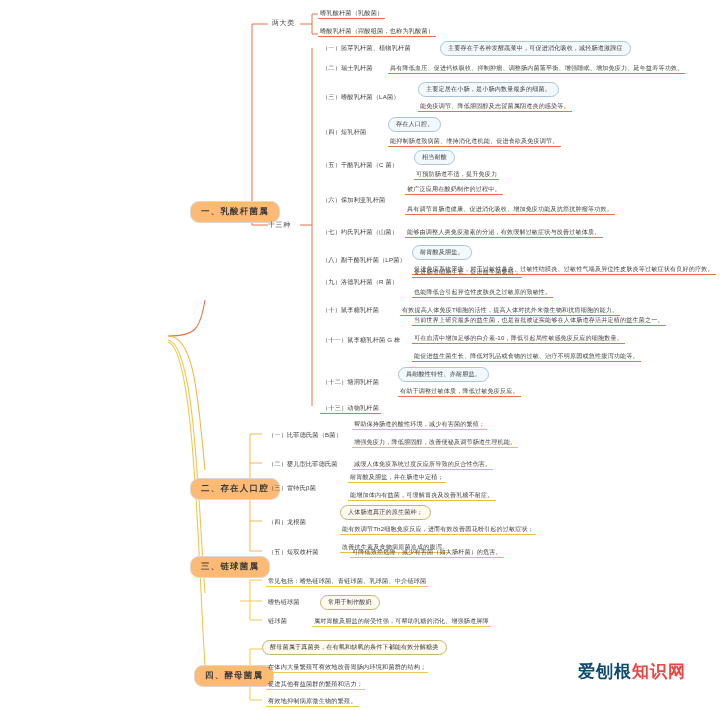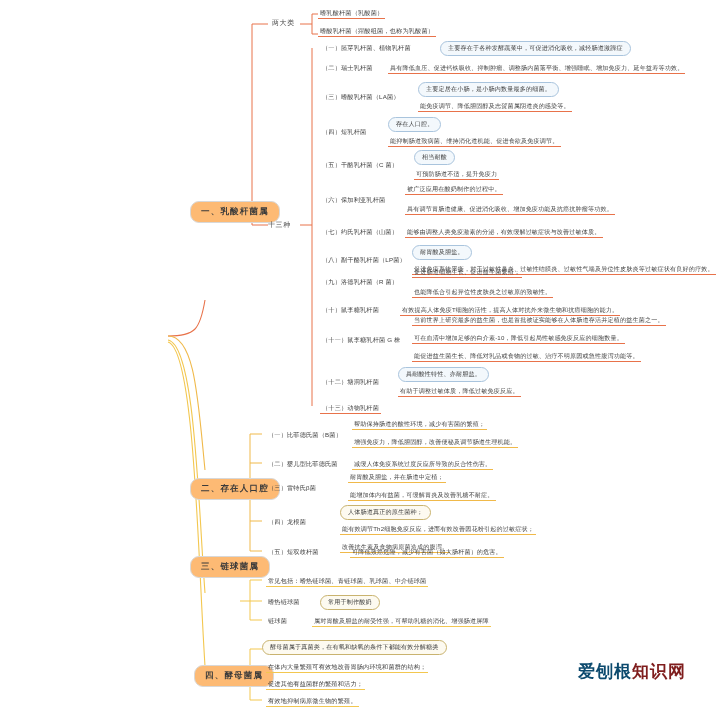--- a/index.html
+++ b/index.html
@@ -69,21 +69,21 @@
   .pill.warm{ border-color:#c9b36f; background:#fdfaf0; }
 
   .watermark{
     position:absolute;
     font-size:17px;
     font-weight:bold;
     letter-spacing:1px;
     white-space:nowrap;
   }
   .wm-a{color:#0c4a6e;}
-  .wm-b{color:#7f1d1d;}
+  .wm-b{color:#ef4444;}
 </style>
 </head>
 <body>
 
 <div id="canvas">
   <svg class="links" viewBox="0 0 720 710">
 
     <path d="M168 336 C 195 336 200 330 205 300" stroke="#e8724a" stroke-width="1.1" fill="none"></path>
     <path d="M168 336 C 195 336 198 400 205 470" stroke="#f0b94a" stroke-width="1.1" fill="none"></path>
     <path d="M168 340 C 195 345 198 500 205 593" stroke="#f3c74f" stroke-width="1.1" fill="none"></path>

